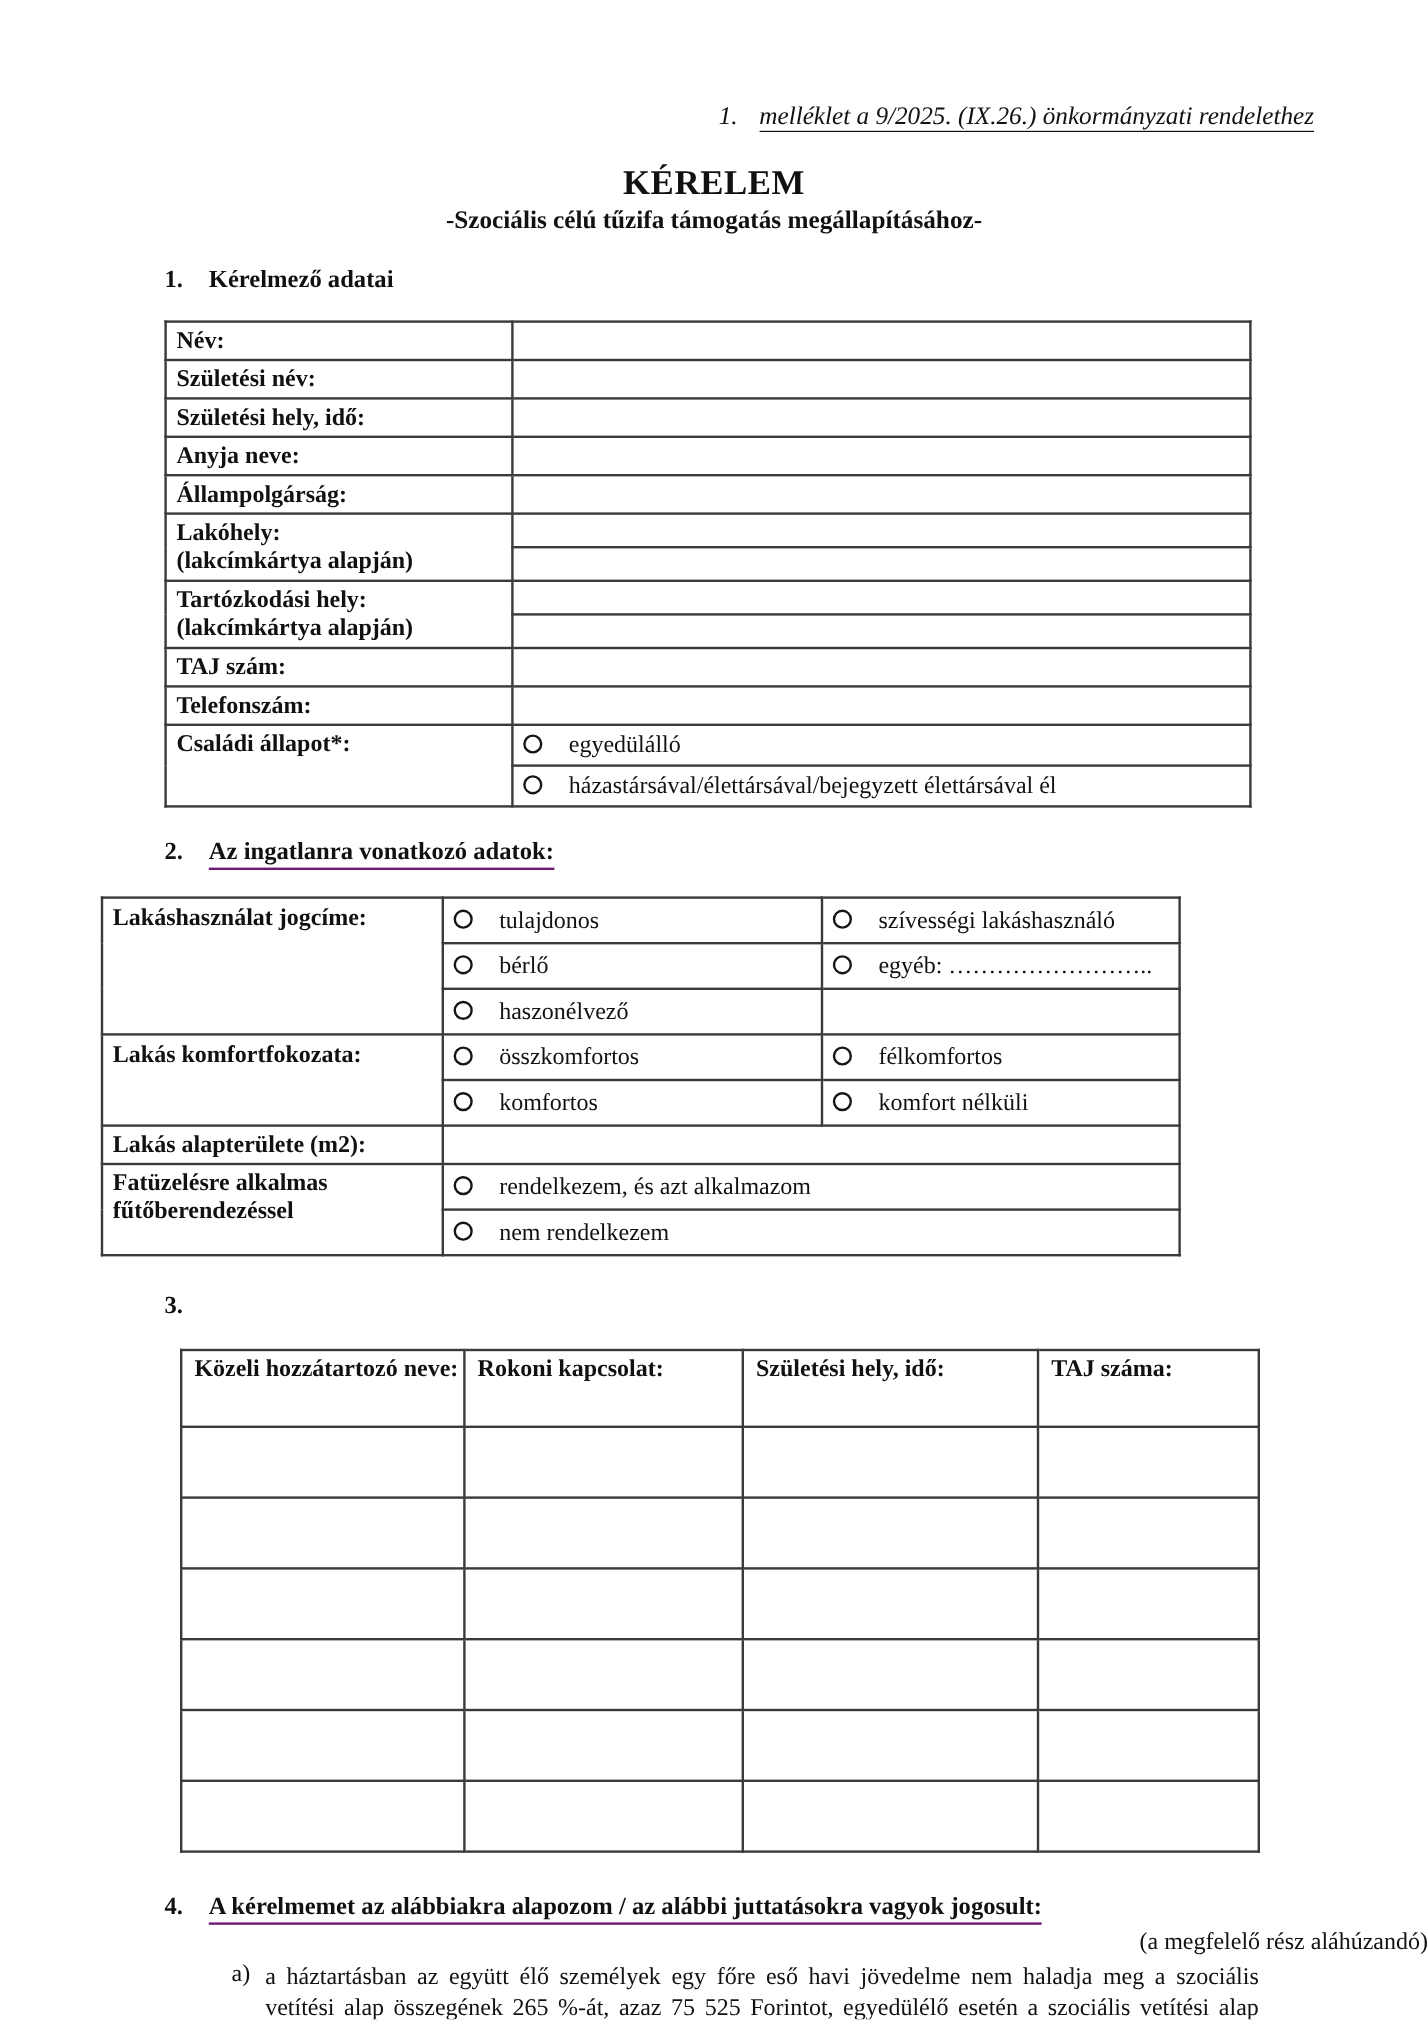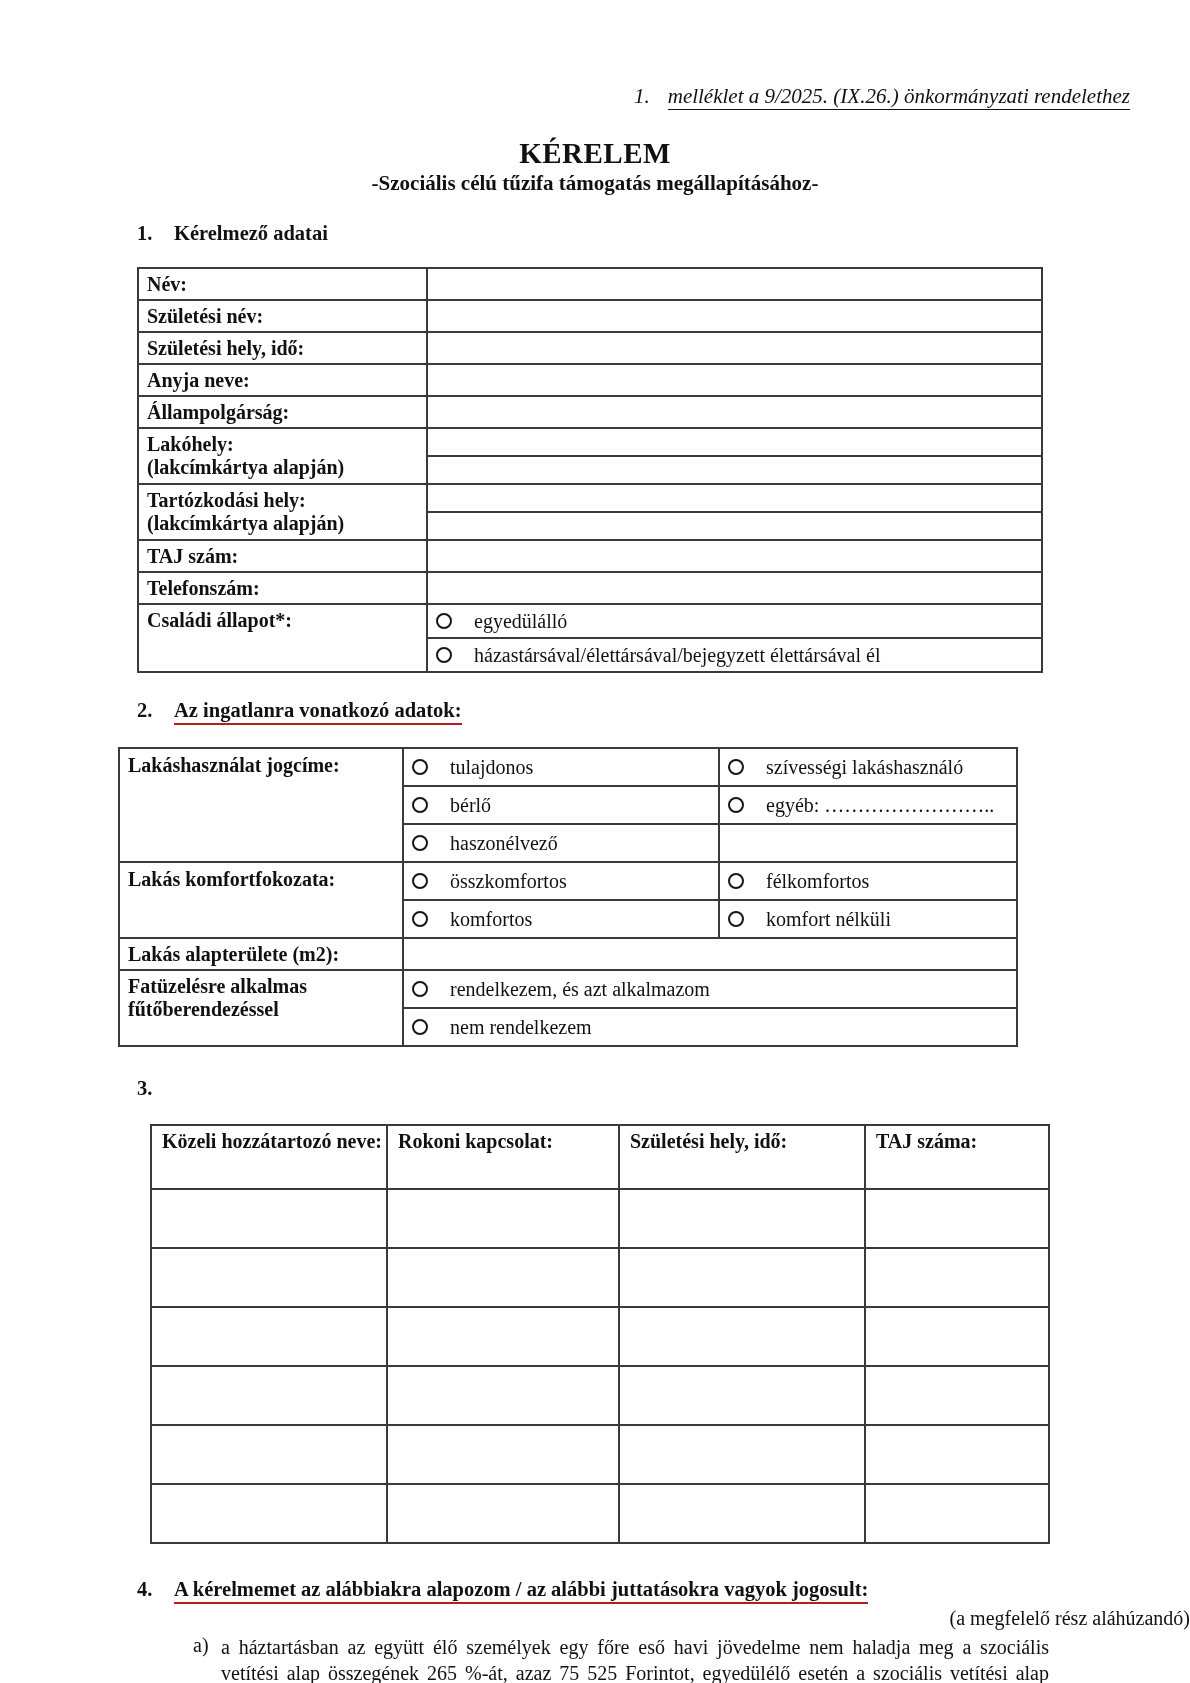--- a/index.html
+++ b/index.html
@@ -1,47 +1,47 @@
 <!DOCTYPE html>
 <html><head>
 <meta charset="utf-8">
 <style>
   html,body{margin:0;padding:0;background:#ffffff;}
   .page{position:relative;width:1190px;height:1683px;background:#fff;color:#111;
         font-family:"Liberation Serif","DejaVu Serif",serif;font-size:20px;overflow:hidden;}
 
   
-  .annex{padding-top:84px;margin-right:60px;text-align:right;font-style:italic;font-size:21px;}
+  .annex{padding-top:84px;margin-right:95px;text-align:right;font-style:italic;font-size:21px;}
   .annex-num{margin-right:18px;}
   .annex-ref{border-bottom:1.6px solid #111;padding-bottom:1px;}
 
   
   .title{margin-top:28px;text-align:center;font-size:29px;font-weight:bold;letter-spacing:.5px;}
   .subtitle{text-align:center;font-size:21px;font-weight:bold;margin-top:1px;}
 
   
   .sec-h{display:flex;align-items:baseline;margin-left:137px;font-size:20.5px;font-weight:bold;}
   .h-num{width:37px;flex:0 0 auto;}
-  .u{border-bottom:2px solid #b91c1c;padding-bottom:1px;}
+  .u{border-bottom:2px solid #701a75;padding-bottom:1px;}
   .nb{font-weight:normal;margin-left:7px;}
 
   
   table.t{border-collapse:collapse;table-layout:fixed;}
   .t td,.t th{border:2px solid #3a3a3a;padding:1px 8px;vertical-align:middle;overflow:hidden;}
   .lbl{font-weight:bold;padding-left:10px;}
   .sublbl{font-weight:bold;}
   .opt{padding-left:42px;white-space:nowrap;}
   .radio{display:inline-block;width:12px;height:12px;border:2px solid #161616;border-radius:50%;
          margin-right:22px;vertical-align:-1px;background:#fff;}
 
   .t1{margin:22px 0 0 137px;width:906px;}
   .t1 .c1{width:289px;}
   .t1 .r28{height:28px;margin-top:36px;} .t1 .r24{height:24px;} .t1 .r30{height:30px;}
 
-  .t2{margin:22px 0 0 118px;width:898px;}
+  .t2{margin:22px 0 0 84px;width:898px;}
   .t2 .c1{width:284px;} .t2 .c2{width:316px;} .t2 .c3{width:298px;}
   .t2 .r34{height:34px;} .t2 .r28{height:28px;}
 
   .t3{margin:24px 0 0 150px;width:898px;}
   .t3 .c1{width:236px;} .t3 .c2{width:232px;} .t3 .c3{width:246px;} .t3 .c4{width:184px;}
   .t3 th{font-weight:bold;text-align:left;vertical-align:top;padding:4px 0 4px 10px;height:54px;font-size:20px;}
   .t3 .cell{height:55px;}
 
   .mt26{margin-top:26px;} .mt30{margin-top:30px;} .mt34{margin-top:34px;}
 

